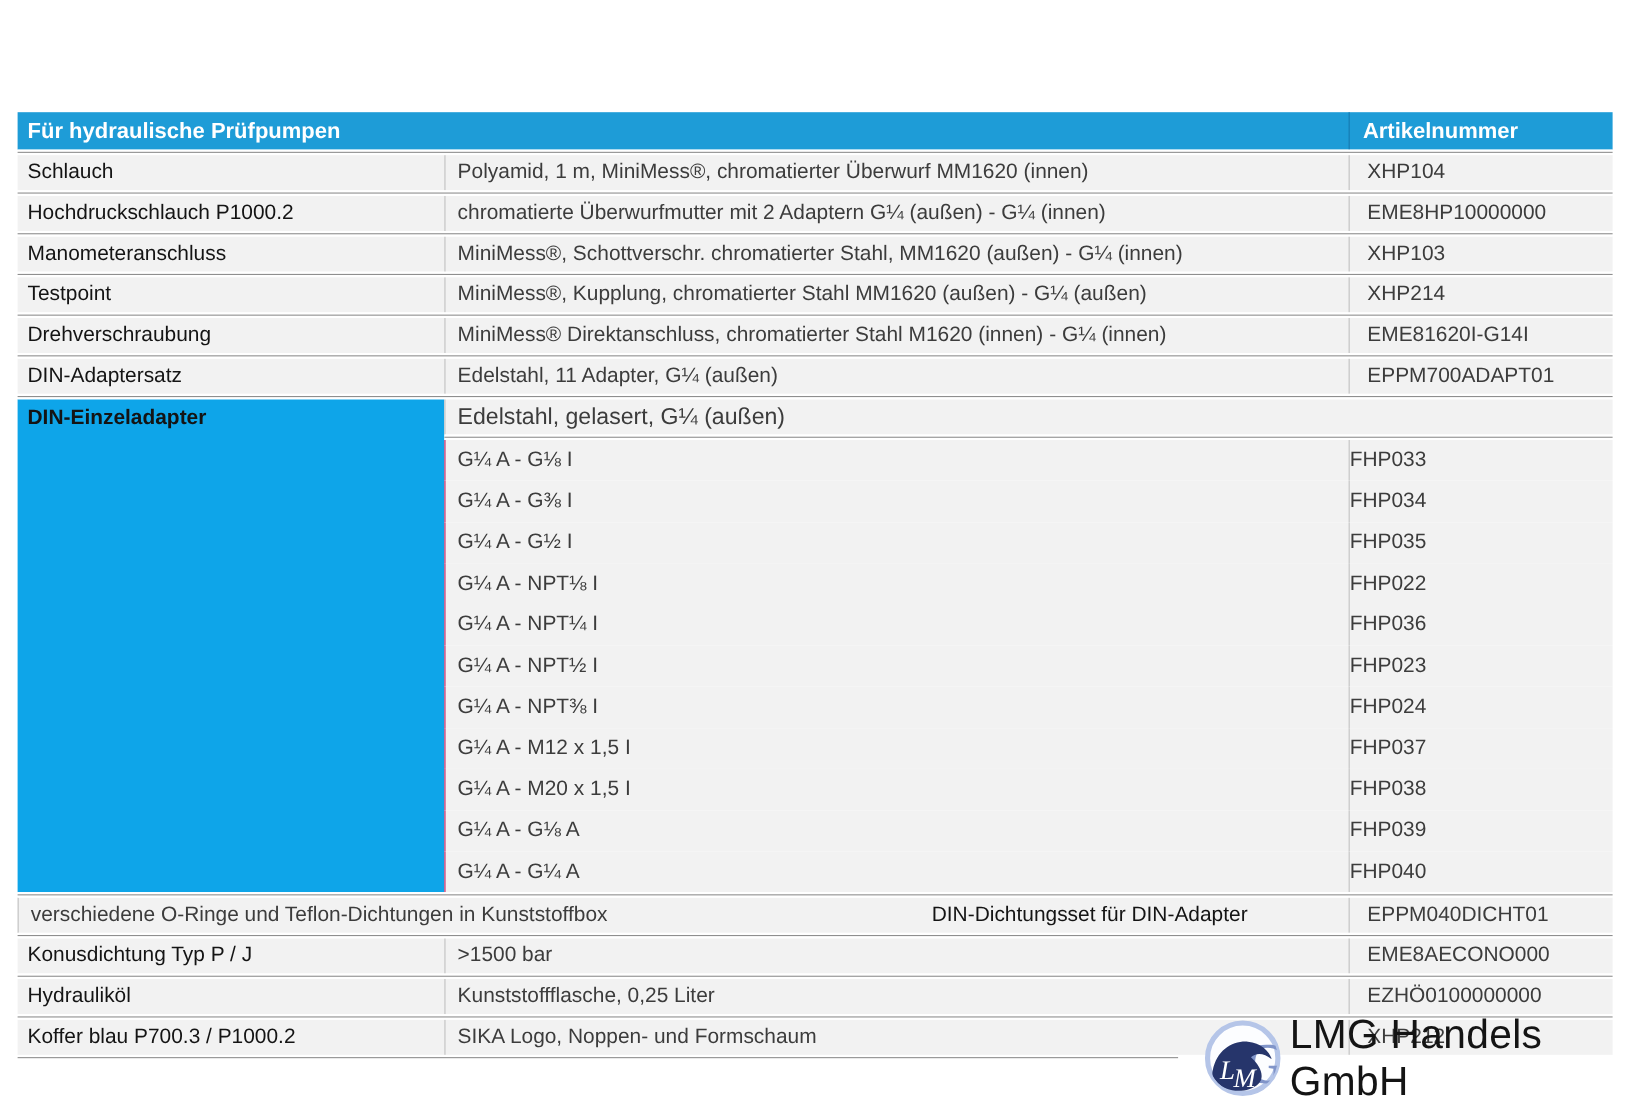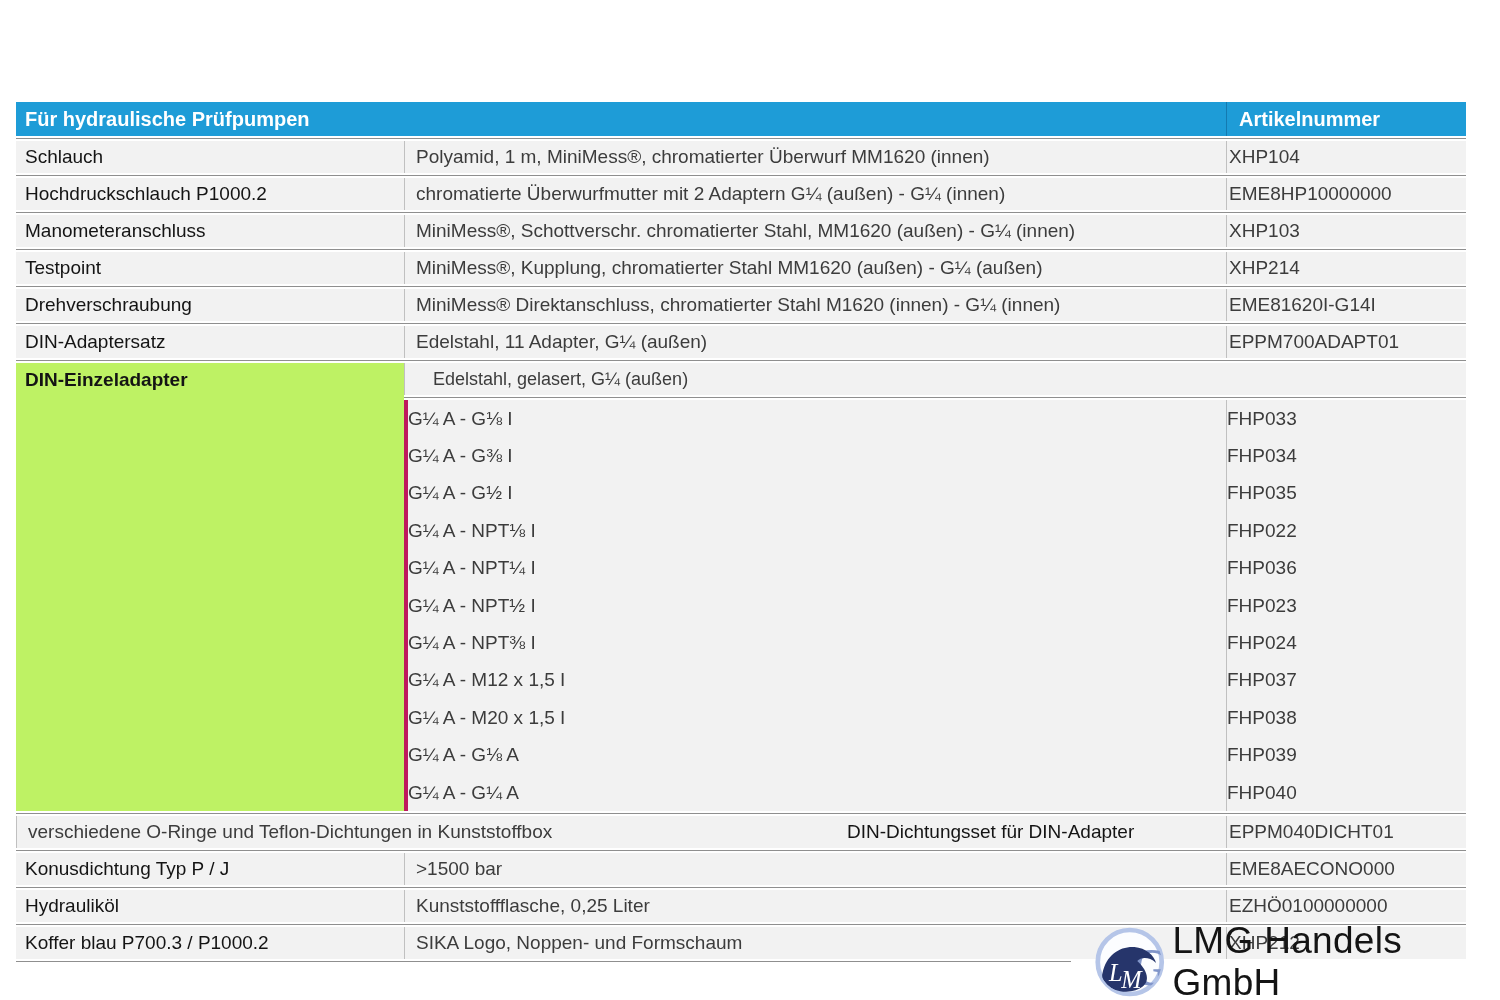--- a/index.html
+++ b/index.html
@@ -16,31 +16,31 @@
   .th2 { width:240px; padding-left:12px; border-left:1px solid #147ab0; }
 
   .sep { height:5px; position:relative; background:#ffffff; }
   .sep::after { content:""; position:absolute; left:0; right:0; top:2px; height:1px; background:#8f8f8f; }
   .sep-short::after { right:395px; }
 
   .row { display:flex; height:32px; background:#f2f2f2; }
   .cell { display:flex; align-items:center; box-sizing:border-box; font-size:19px; color:#3c3c3c; }
   .c1 { width:388px; padding-left:9px; font-weight:normal; color:#141414; }
   .c2 { width:822px; padding-left:11px; border-left:1px solid #c0c0c0; }
-  .c3 { width:240px; padding-left:2px; border-left:1px solid #c0c0c0; }
+  .c3 { width:240px; padding-left:16px; border-left:1px solid #c0c0c0; }
 
   .block { display:flex; }
-  .block-c1 { width:388px; background:#bef264; box-sizing:border-box; padding:6px 0 0 9px;
+  .block-c1 { width:388px; background:#0ea5e9; box-sizing:border-box; padding:6px 0 0 9px;
     font-weight:bold; color:#141414; font-size:19px; }
   .block-right { width:1062px; }
   .row-span { height:32px; background:#f2f2f2; display:flex; align-items:center;
-    padding-left:28px; border-left:1px solid #c0c0c0; box-sizing:border-box; font-size:18px; color:#3c3c3c; }
+    padding-left:11px; border-left:1px solid #c0c0c0; box-sizing:border-box; font-size:21px; color:#3c3c3c; }
   .subrow { display:flex; height:37.4px; }
-  .sc2 { width:822px; background:#f2f2f2; display:flex; align-items:center; 
-    border-left:4px solid #be185d; box-sizing:border-box; font-size:19px; color:#3c3c3c; }
+  .sc2 { width:822px; background:#f2f2f2; display:flex; align-items:center; padding-left:11px;
+    border-left:1px solid #be185d; box-sizing:border-box; font-size:19px; color:#3c3c3c; }
   .sc3 { width:240px; background:#f2f2f2; display:flex; align-items:center; 
     border-left:1px solid #c0c0c0; box-sizing:border-box; font-size:19px; color:#3c3c3c; }
 
   .logo { position:absolute; left:1094px; top:920px; display:flex; align-items:center; z-index:5; }
   .logo-text { margin-left:7px; font-size:37px; color:#141414; letter-spacing:0.3px; }
 </style>
 </head>
 <body>
 
 <div class="table">

